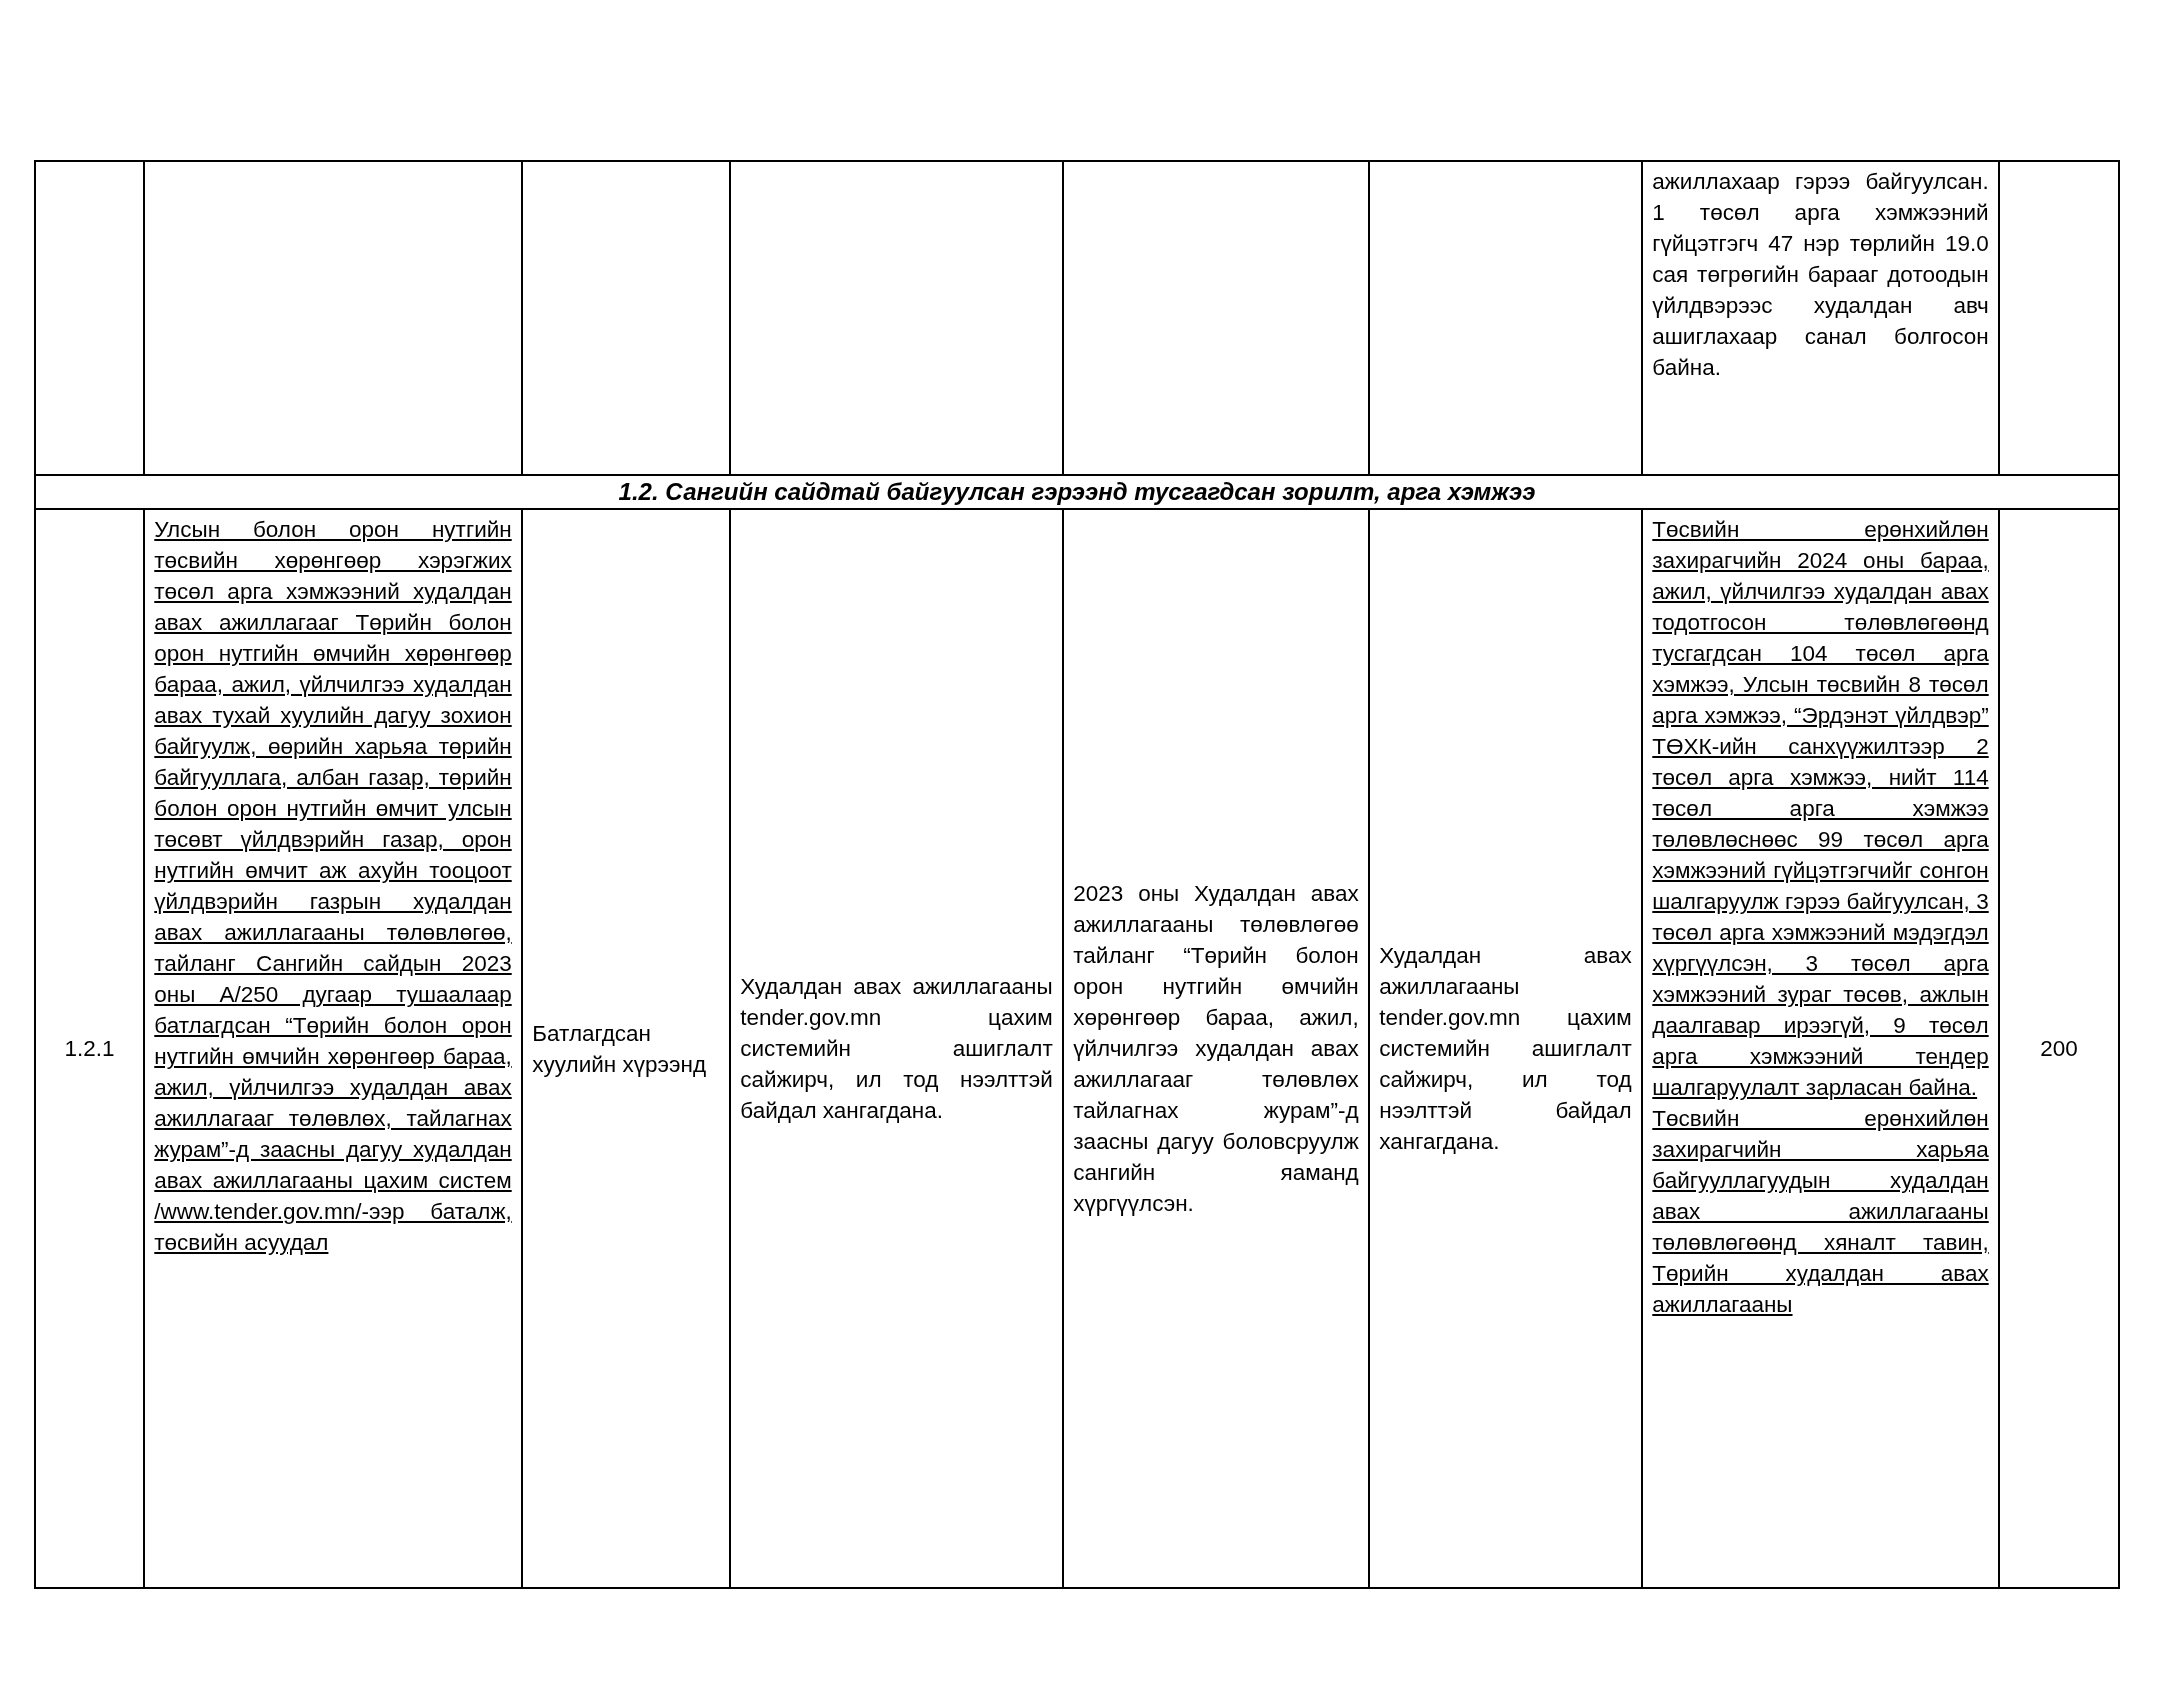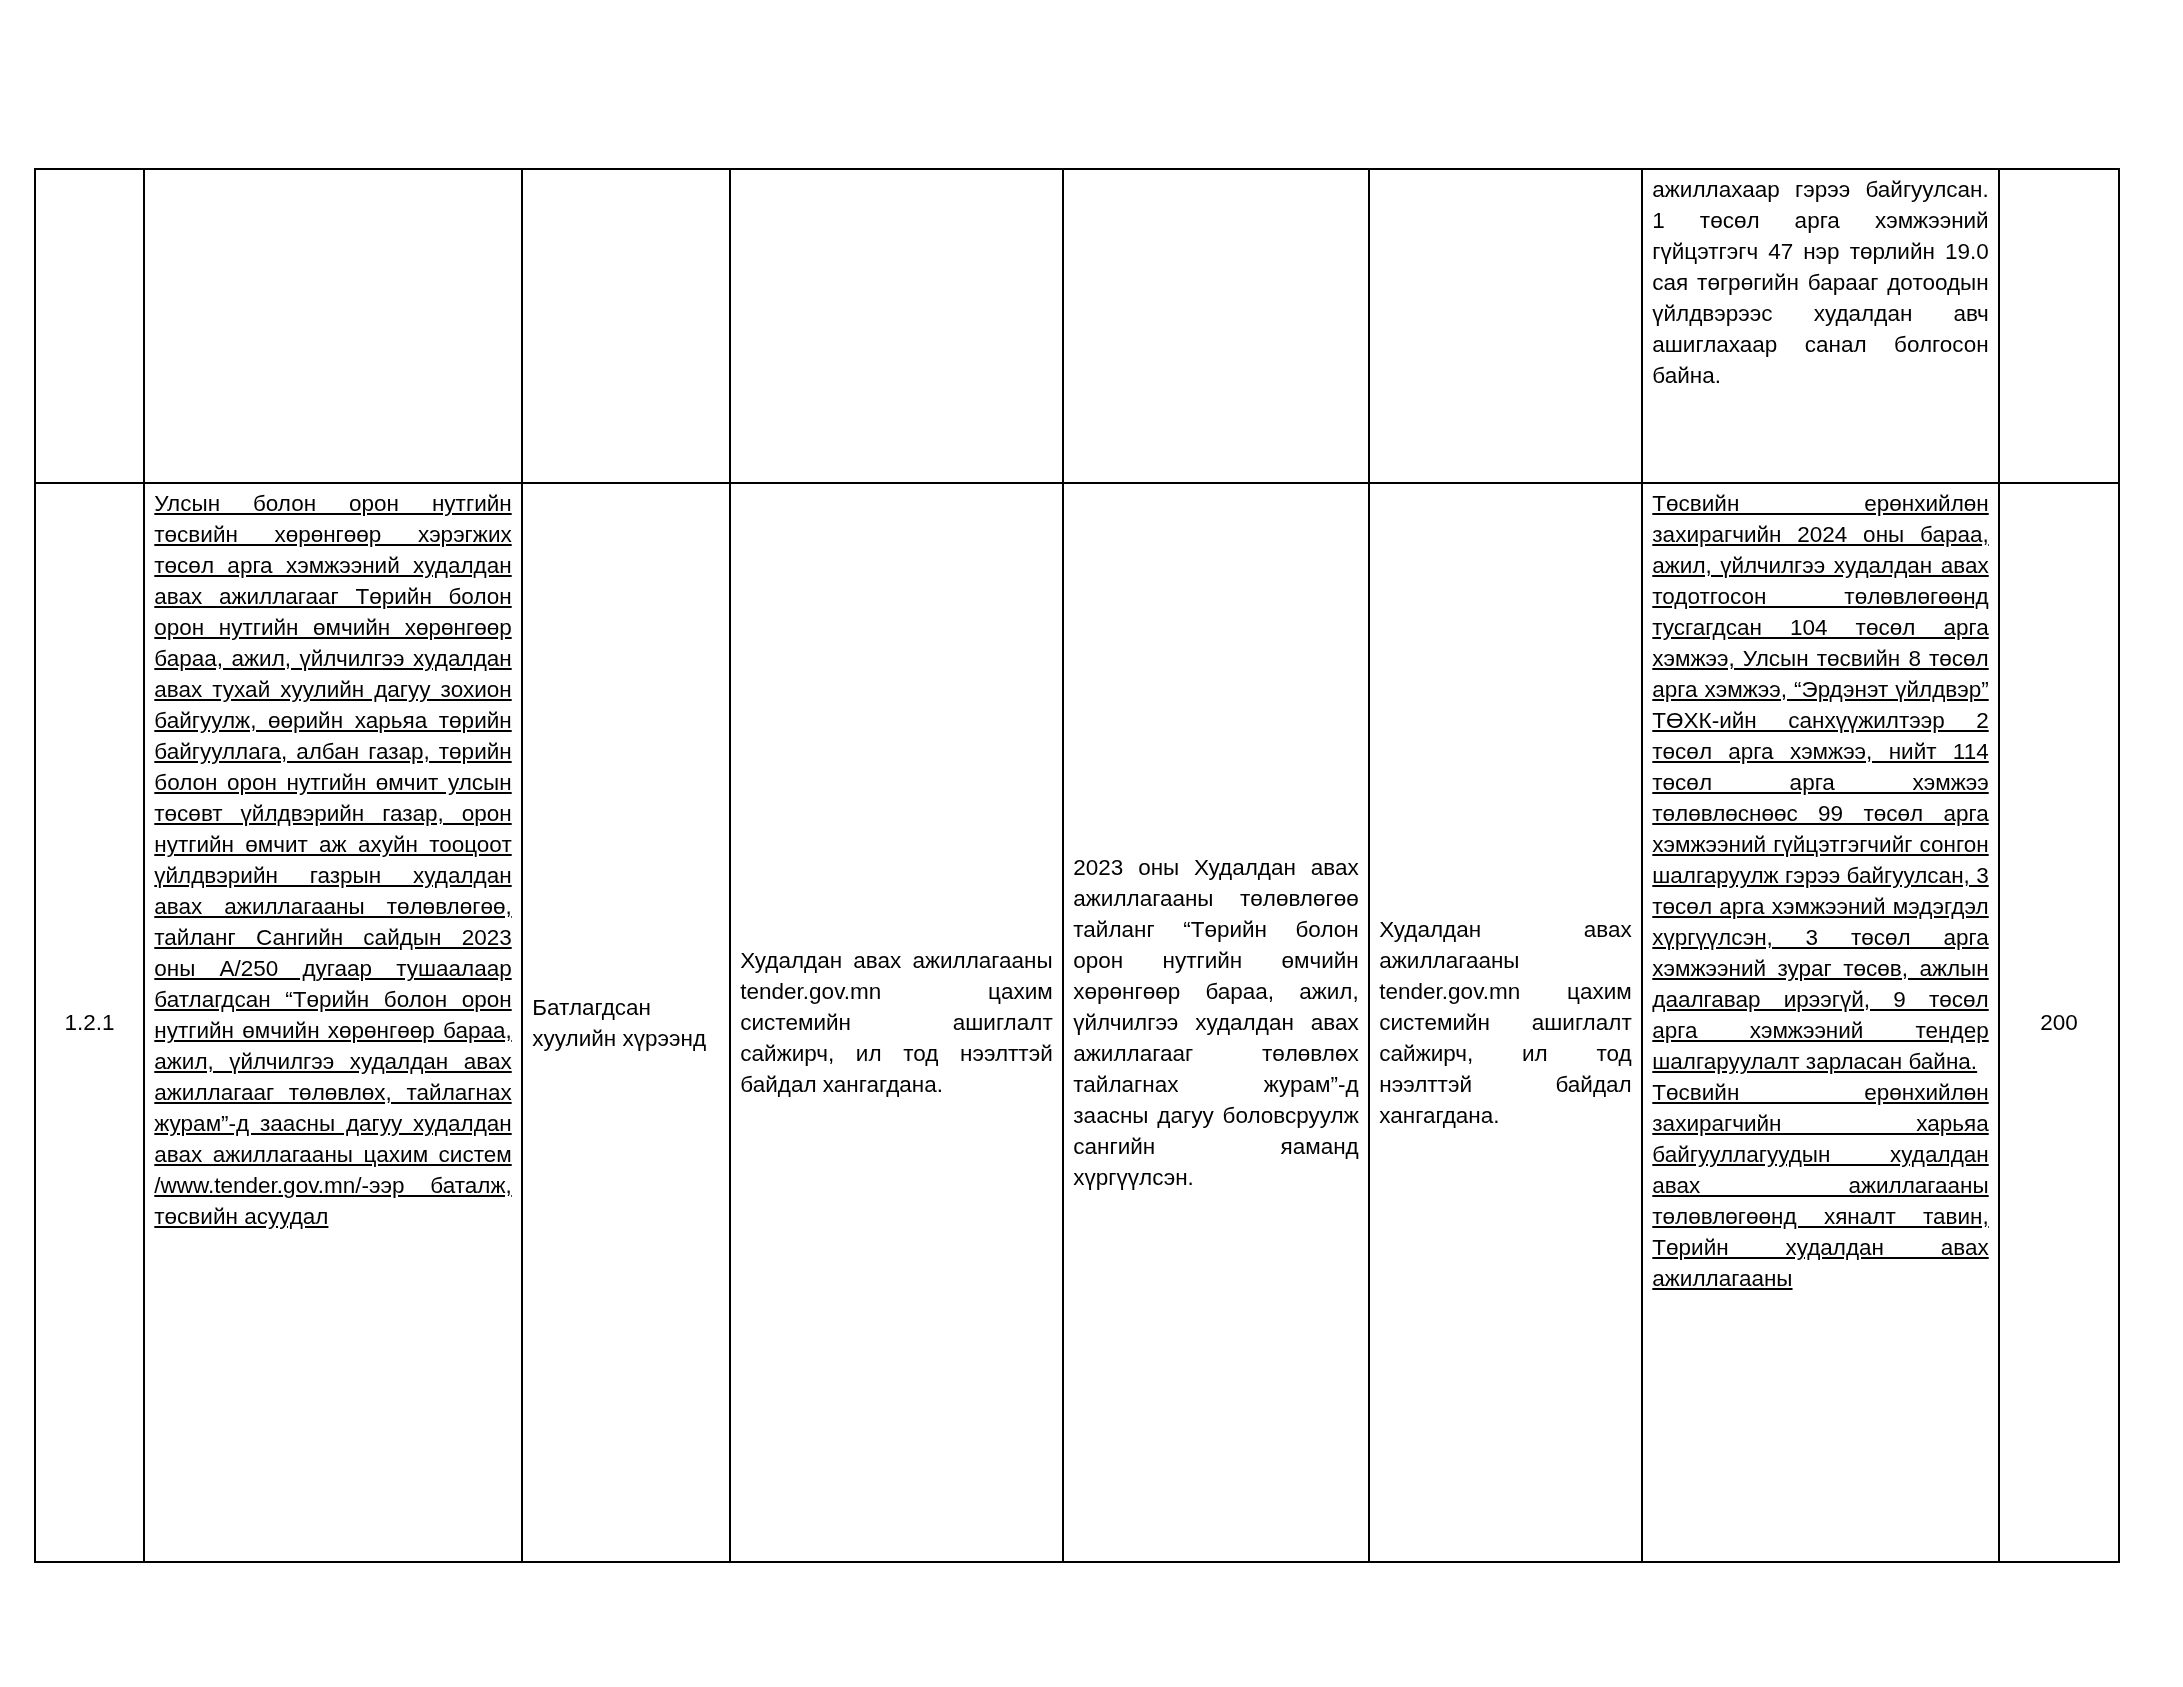--- a/index.html
+++ b/index.html
@@ -8,21 +8,21 @@
     width:2183px;
     height:1687px;
     background:#ffffff;
     font-family:"Liberation Sans", sans-serif;
     color:#000000;
     overflow:hidden;
   }
   table.report{
     position:absolute;
     left:34px;
-    top:168px;
+    top:160px;
     width:2084px;
     border-collapse:collapse;
     table-layout:fixed;
   }
   td{
     border:2.6px solid #000000;
     vertical-align:top;
     font-size:22.5px;
     line-height:31px;
     padding:4px 9.3px;
@@ -69,20 +69,25 @@
       <td></td>
       <td></td>
       <td></td>
       <td></td>
       <td class="justify">
         <div class="clip-top">ажиллахаар гэрээ байгуулсан. 1 төсөл арга хэмжээний гүйцэтгэгч 47 нэр төрлийн 19.0 сая төгрөгийн барааг дотоодын үйлдвэрээс худалдан авч ашиглахаар санал болгосон байна.</div>
       </td>
       <td></td>
     </tr>
 
+    <tr style="height:34px;">
+      <td class="section-header" colspan="8">
+        <span>1.2. Сангийн сайдтай байгуулсан гэрээнд тусгагдсан зорилт, арга хэмжээ</span>
+      </td>
+    </tr>
 
     <tr style="height:1079px;">
       <td class="mid center">
         <span>1.2.1</span>
       </td>
 
       <td class="justify">
         <div class="clip-tall">Улсын болон орон нутгийн төсвийн хөрөнгөөр хэрэгжих төсөл арга хэмжээний худалдан авах ажиллагааг Төрийн болон орон нутгийн өмчийн хөрөнгөөр бараа, ажил, үйлчилгээ худалдан авах тухай хуулийн дагуу зохион байгуулж, өөрийн харьяа төрийн байгууллага, албан газар, төрийн болон орон нутгийн өмчит улсын төсөвт үйлдвэрийн газар, орон нутгийн өмчит аж ахуйн тооцоот үйлдвэрийн газрын худалдан авах ажиллагааны төлөвлөгөө, тайланг Сангийн сайдын 2023 оны А/250 дугаар тушаалаар батлагдсан “Төрийн болон орон нутгийн өмчийн хөрөнгөөр бараа, ажил, үйлчилгээ худалдан авах ажиллагааг төлөвлөх, тайлагнах журам”-д заасны дагуу худалдан авах ажиллагааны цахим систем /www.tender.gov.mn/-ээр баталж, төсвийн асуудал</div>
       </td>
 

